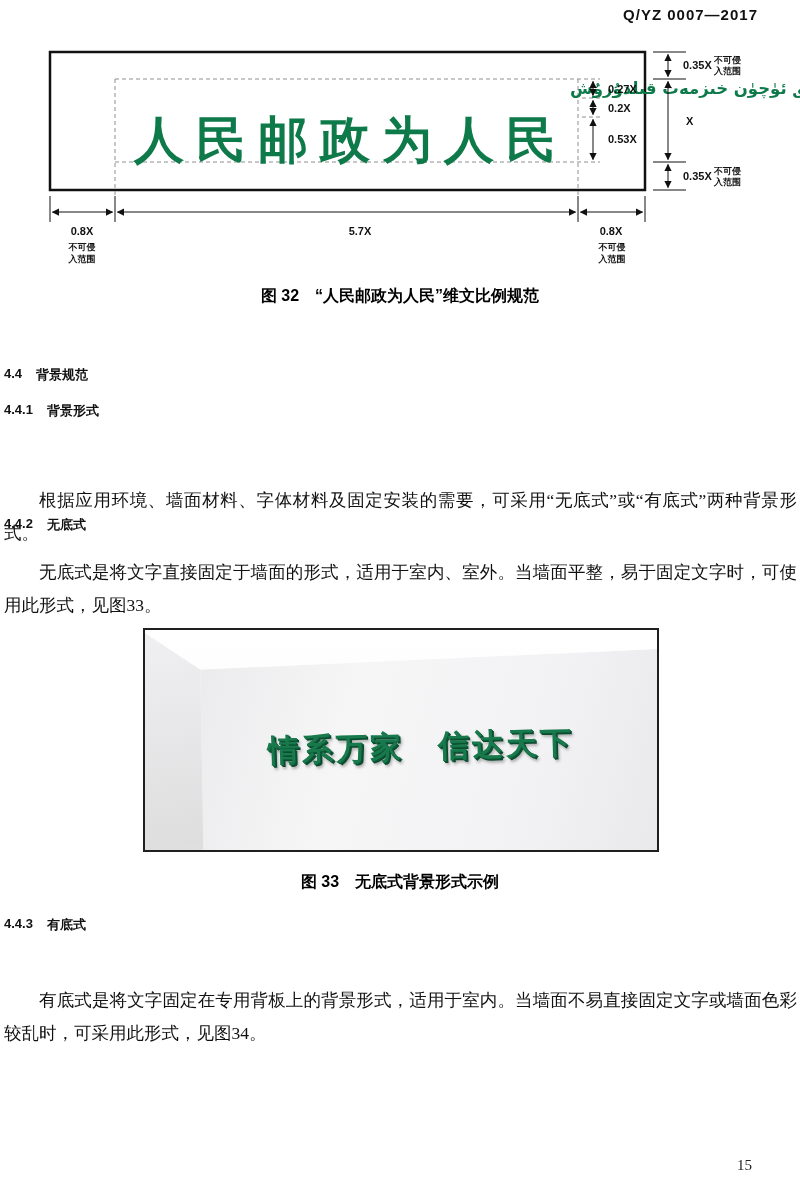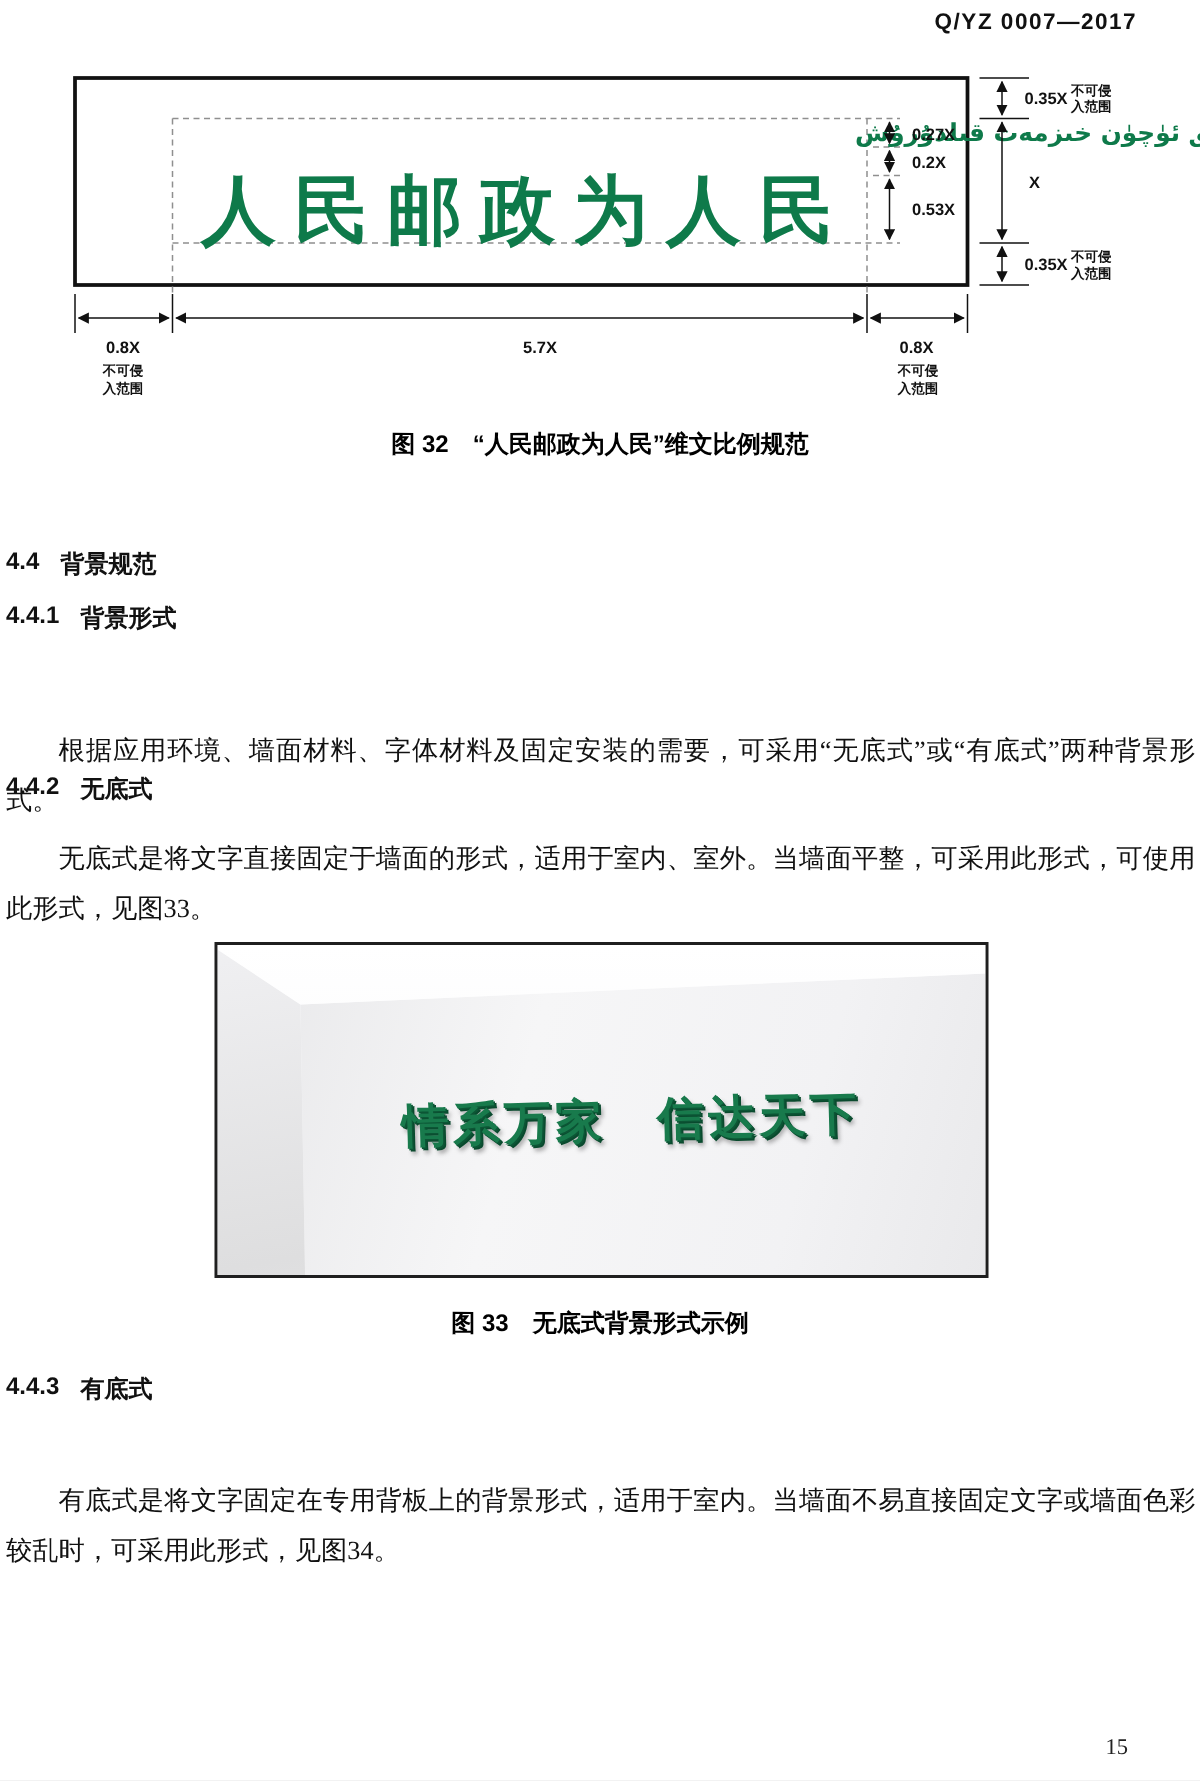--- a/index.html
+++ b/index.html
@@ -21,21 +21,21 @@
   .caption{
     position:absolute;left:0;width:800px;text-align:center;
     font-family:"Liberation Sans", sans-serif;
     font-size:16px;font-weight:700;color:#000000;
   }
   .cap32{top:286px;}
   .cap33{top:872px;}
   .heading{
     position:absolute;left:4px;
     font-family:"Liberation Sans", sans-serif;
-    font-size:16px;font-weight:600;color:#111;
+    font-size:13px;font-weight:600;color:#111;
     display:flex;gap:14px;
   }
   .h44{top:366px;}
   .h441{top:402px;}
   .h442{top:516px;}
   .h443{top:916px;}
   .para{
     position:absolute;left:4px;width:793px;
     font-size:17.5px;line-height:33px;color:#111;
     text-indent:35px;text-align:justify;
@@ -161,21 +161,21 @@
   <div class="heading h441">
     <span>4.4.1</span>
     <span>背景形式</span>
   </div>
   <div class="para p441">根据应用环境、墙面材料、字体材料及固定安装的需要，可采用“无底式”或“有底式”两种背景形式。</div>
 
   <div class="heading h442">
     <span>4.4.2</span>
     <span>无底式</span>
   </div>
-  <div class="para p442">无底式是将文字直接固定于墙面的形式，适用于室内、室外。当墙面平整，可采用此形式，可使用此形式，见图33。</div>
+  <div class="para p442">无底式是将文字直接固定于墙面的形式，适用于室内、室外。当墙面平整，易于固定文字时，可使用此形式，见图33。</div>
 
   <div class="photo">
     <div class="main-wall"></div>
     <div class="left-wall"></div>
     <div class="ceiling"></div>
     <div class="wall-text">情系万家　信达天下</div>
   </div>
   <div class="caption cap33">图 33　无底式背景形式示例</div>
 
   <div class="heading h443">

